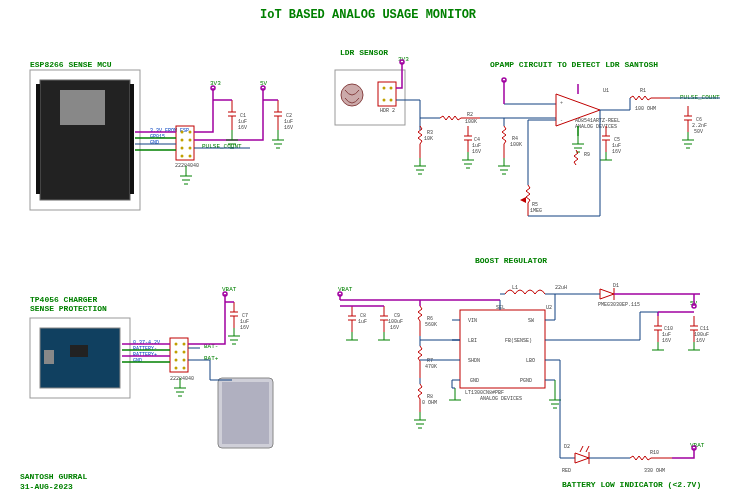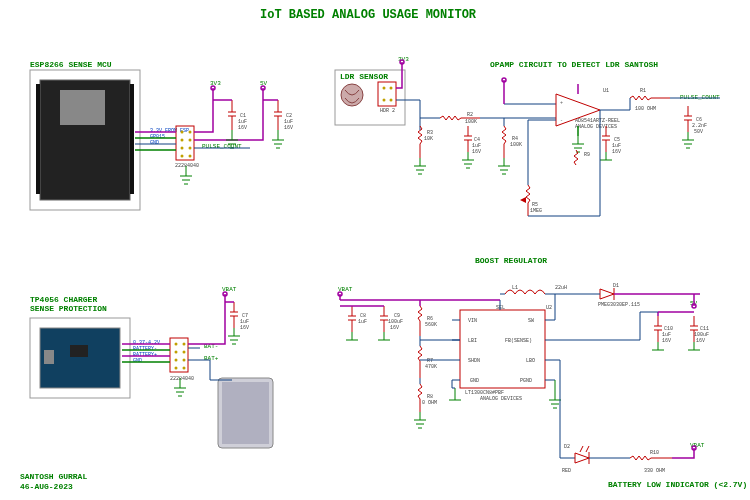--- a/index.html
+++ b/index.html
@@ -30,28 +30,28 @@
   .pin  { fill:#c0a000; }
   .txt5 { font: 5px "Courier New"; fill:#606060; }
   .gnd  { stroke:#008000; stroke-width:1; fill:none; }
   .tri  { fill:none; stroke:#c00000; stroke-width:1; }
 </style>
 </head>
 <body>
 
 <div class="label title" style="left:260px;top:8px">IoT BASED ANALOG USAGE MONITOR</div>
 <div class="label" style="left:20px;top:472px;font-size:8px">SANTOSH GURRAL</div>
-<div class="label" style="left:20px;top:482px;font-size:8px">46-AUG-2023</div>
+<div class="label" style="left:20px;top:482px;font-size:8px">31-AUG-2023</div>
 
 <div class="label" style="left:30px;top:60px">ESP8266 SENSE MCU</div>
-<div class="label" style="left:340px;top:72px">LDR SENSOR</div>
+<div class="label" style="left:340px;top:48px">LDR SENSOR</div>
 <div class="label" style="left:490px;top:60px">OPAMP CIRCUIT TO DETECT LDR SANTOSH</div>
 <div class="label" style="left:30px;top:295px;max-width:90px;white-space:normal">TP4056 CHARGER SENSE PROTECTION</div>
 <div class="label" style="left:475px;top:256px">BOOST REGULATOR</div>
-<div class="label" style="left:608px;top:480px">BATTERY LOW INDICATOR (&lt;2.7V)</div>
+<div class="label" style="left:562px;top:480px">BATTERY LOW INDICATOR (&lt;2.7V)</div>
 
 <div class="label small" style="left:210px;top:80px">3V3</div>
 <div class="label small" style="left:260px;top:80px">5V</div>
 <div class="label small" style="left:398px;top:56px">3V3</div>
 <div class="label small" style="left:222px;top:286px">VBAT</div>
 <div class="label small" style="left:338px;top:286px">VBAT</div>
 <div class="label small" style="left:690px;top:300px">5V</div>
 <div class="label small" style="left:690px;top:442px">VBAT</div>
 
 <div class="label small" style="left:202px;top:143px">PULSE_COUNT</div>

